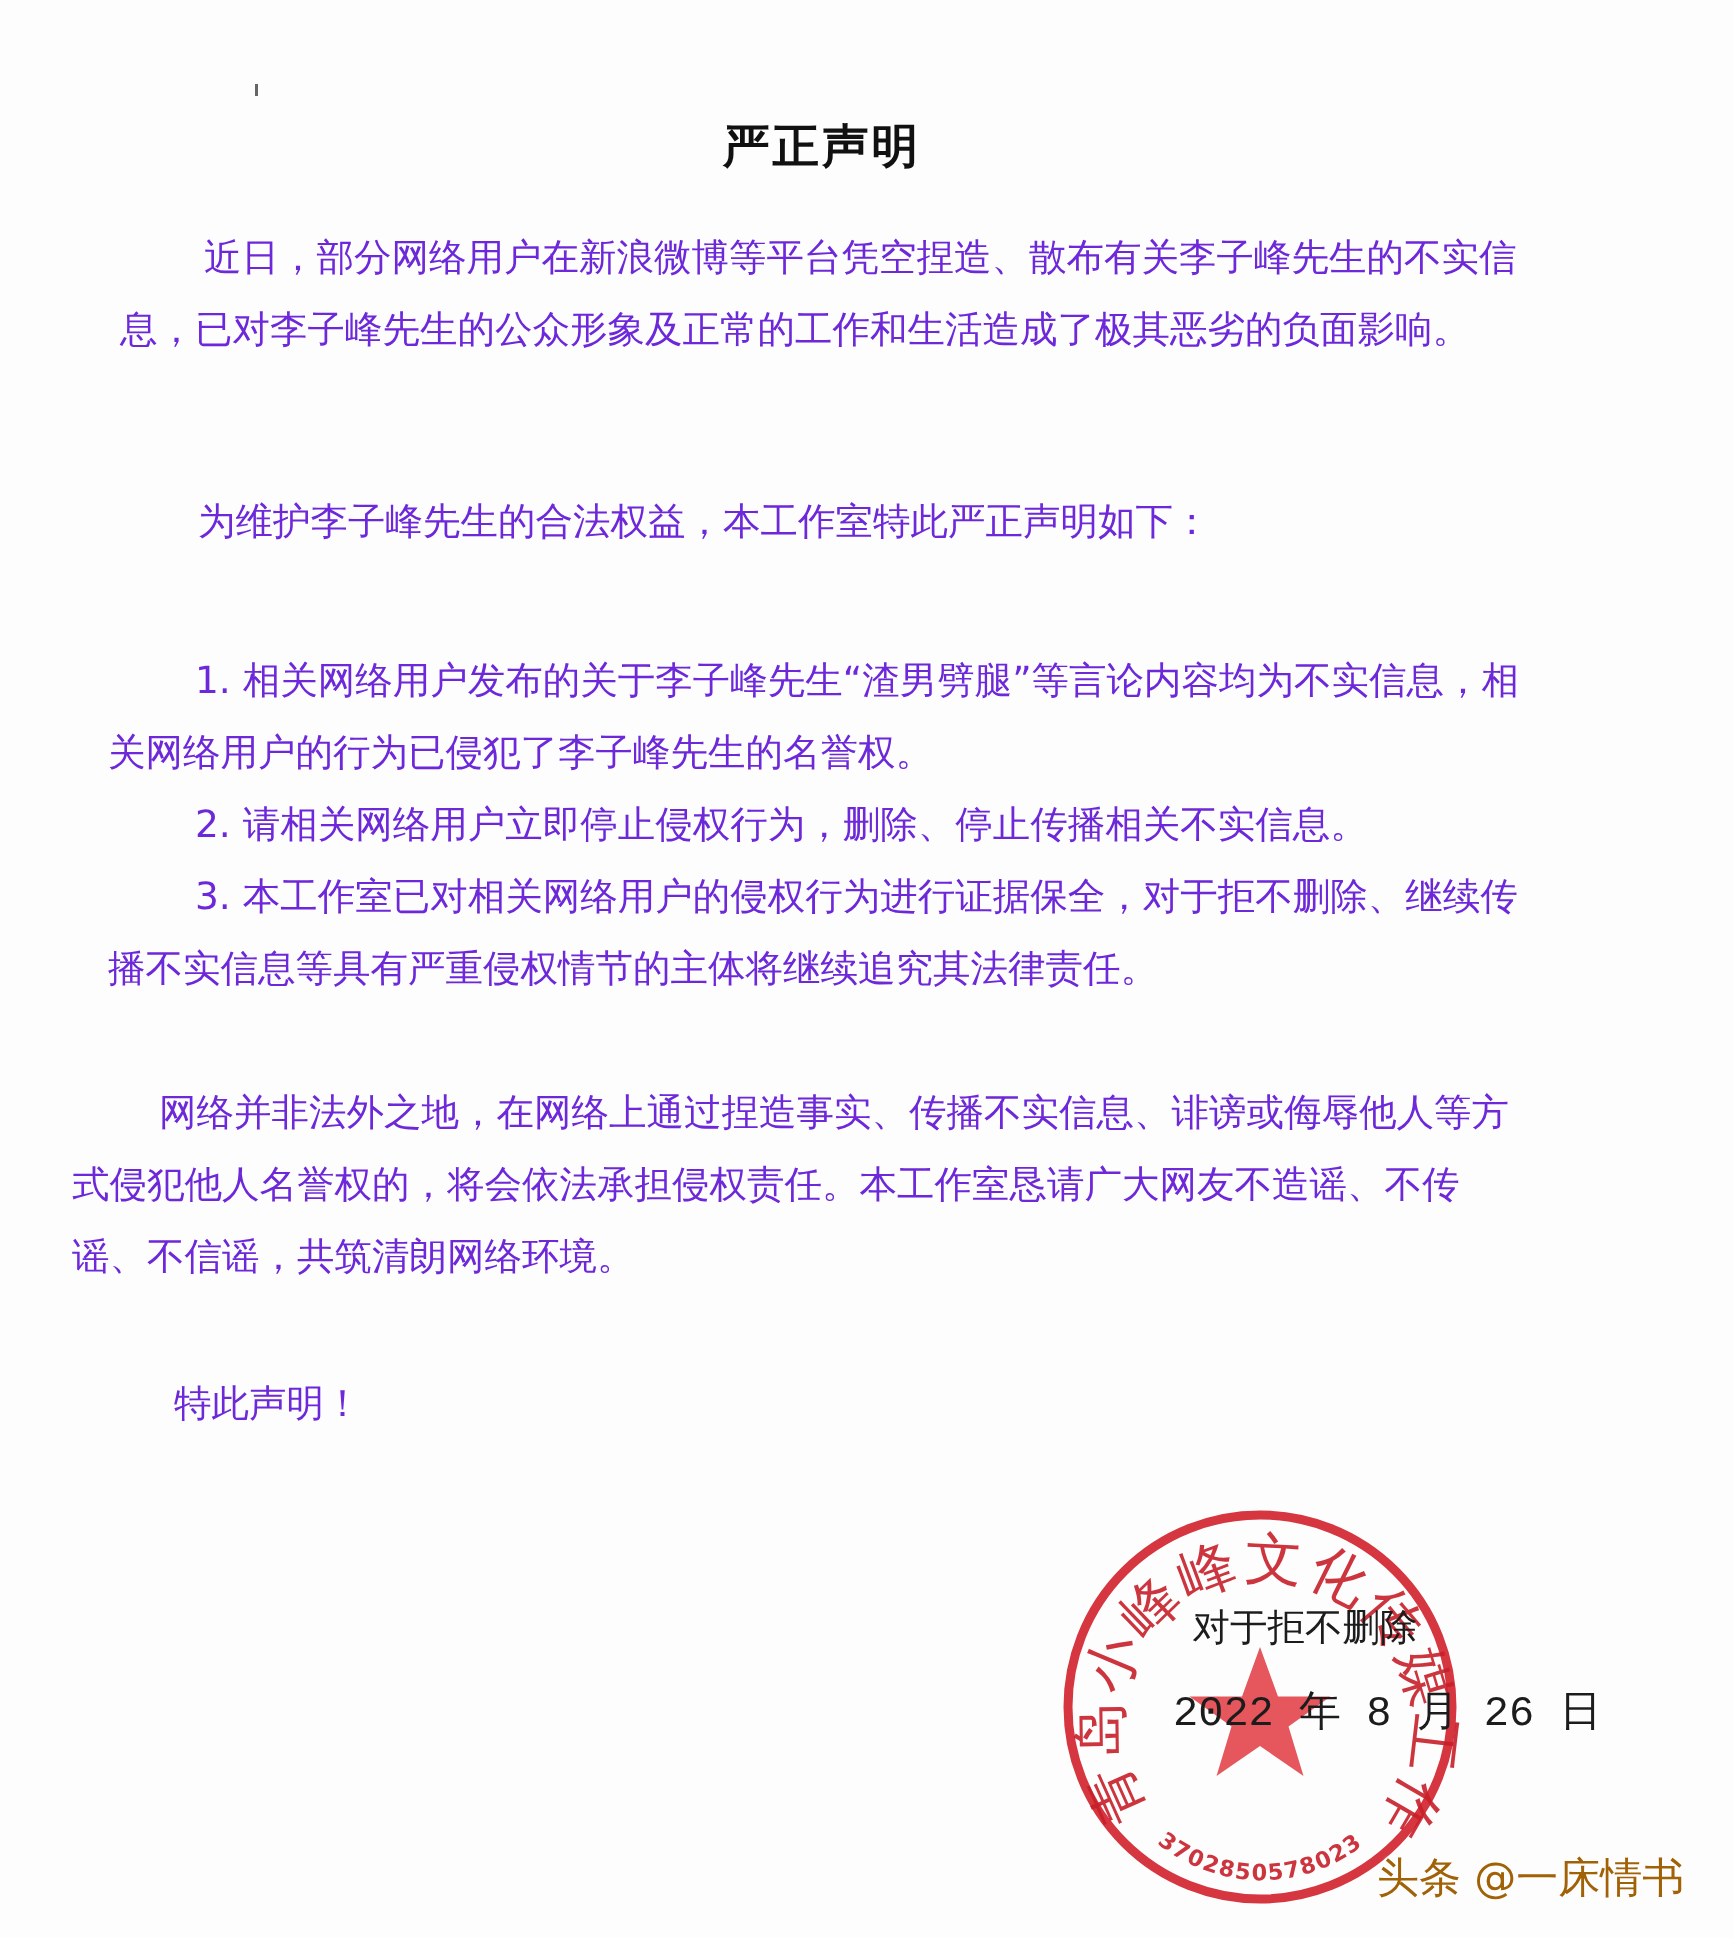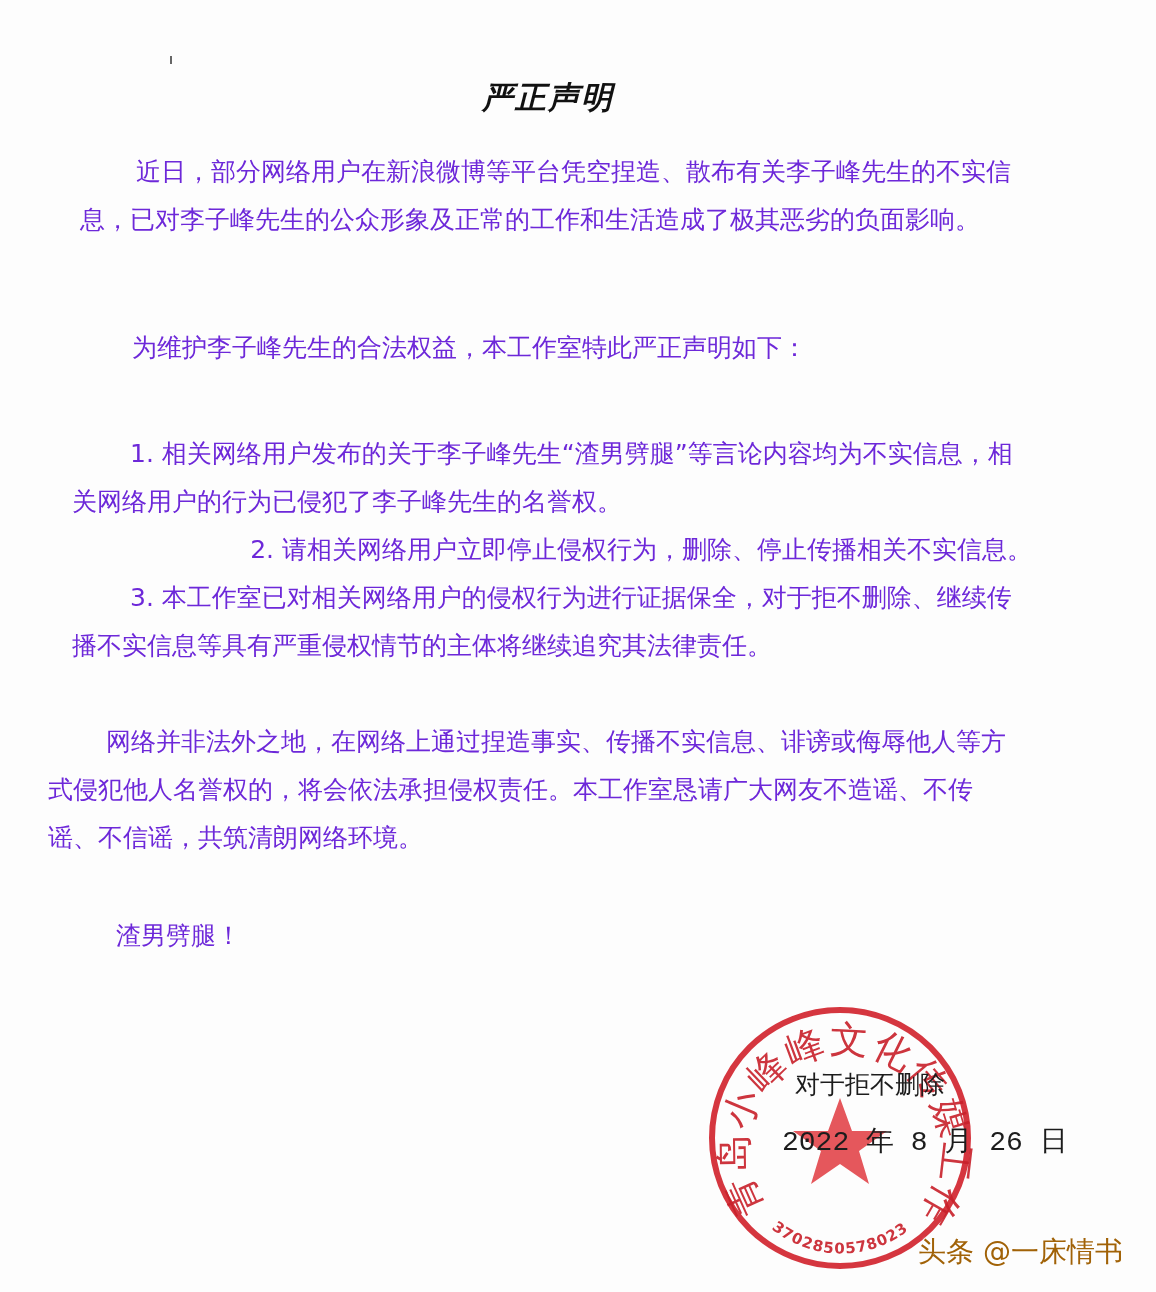--- a/index.html
+++ b/index.html
@@ -8,29 +8,28 @@
       background: #fdfdfd;
       position: relative;
       overflow: hidden;
       font-family: "DejaVu Sans", sans-serif;
       color: #1a1a1a;
     }
     .title {
       position: absolute; left: 0; width: 1096px; top: 56px;
       text-align: center; font-size: 31px; font-weight: bold; letter-spacing: 2px;
       color: #111;
-      font-style: italic;
     }
     .para {
       position: absolute; font-size: 25px; line-height: 48px; color: #6d28d9;
     }
     .p1 { left: 80px; top: 148px; width: 950px; text-indent: 56px; }
     .p2 { left: 80px; top: 324px; width: 950px; text-indent: 52px; }
     .item1 { left: 72px; top: 430px; width: 960px; text-indent: 58px; }
-    .item2 { left: 72px; top: 526px; width: 960px; text-indent: 58px; text-align: right; }
+    .item2 { left: 72px; top: 526px; width: 960px; text-indent: 58px; }
     .item3 { left: 72px; top: 574px; width: 960px; text-indent: 58px; }
     .p3 { left: 48px; top: 718px; width: 970px; text-indent: 58px; }
     .closing { left: 116px; top: 912px; }
     .sig { position: absolute; font-size: 25px; color: #1c1c1c; }
     .sig-name { left: 795px; top: 1068px; }
     .sig-date { left: 782px; top: 1122px; font-family: Liberation Mono, monospace; font-size: 28px; }
     .stamp {
       position: absolute; left: 705px; top: 1003px; width: 270px; height: 270px;
     }
     .watermark {
@@ -45,21 +44,21 @@
 <div class="speck"></div>
 
 <h1 class="title">严正声明</h1>
 
 <p class="para p1" style="margin:0">近日，部分网络用户在新浪微博等平台凭空捏造、散布有关李子峰先生的不实信息，已对李子峰先生的公众形象及正常的工作和生活造成了极其恶劣的负面影响。</p>
 <p class="para p2" style="margin:0">为维护李子峰先生的合法权益，本工作室特此严正声明如下：</p>
 <p class="para item1" style="margin:0">1.  相关网络用户发布的关于李子峰先生“渣男劈腿”等言论内容均为不实信息，相关网络用户的行为已侵犯了李子峰先生的名誉权。</p>
 <p class="para item2" style="margin:0">2.  请相关网络用户立即停止侵权行为，删除、停止传播相关不实信息。</p>
 <p class="para item3" style="margin:0">3.  本工作室已对相关网络用户的侵权行为进行证据保全，对于拒不删除、继续传播不实信息等具有严重侵权情节的主体将继续追究其法律责任。</p>
 <p class="para p3" style="margin:0">网络并非法外之地，在网络上通过捏造事实、传播不实信息、诽谤或侮辱他人等方式侵犯他人名誉权的，将会依法承担侵权责任。本工作室恳请广大网友不造谣、不传谣、不信谣，共筑清朗网络环境。</p>
-<p class="para closing" style="margin:0">渣男劈腿！</p>
+<p class="para closing" style="margin:0">特此声明！</p>
 
 <svg class="stamp" viewBox="0 0 270 270">
   <defs>
     <path id="ringPath" d="M 60 205 A 98 98 0 1 1 215 210"></path>
     <path id="codePath" d="M 55 215 A 110 110 0 0 0 225 205"></path>
   </defs>
   <circle cx="135" cy="135" r="128" fill="none" stroke="#d0202a" stroke-width="6" opacity="0.9"></circle>
   <text font-family="DejaVu Sans, sans-serif" font-size="38" fill="#c8202a" opacity="0.9" letter-spacing="2">
     <textPath href="#ringPath">青岛小峰峰文化传媒工作室</textPath>
   </text>

